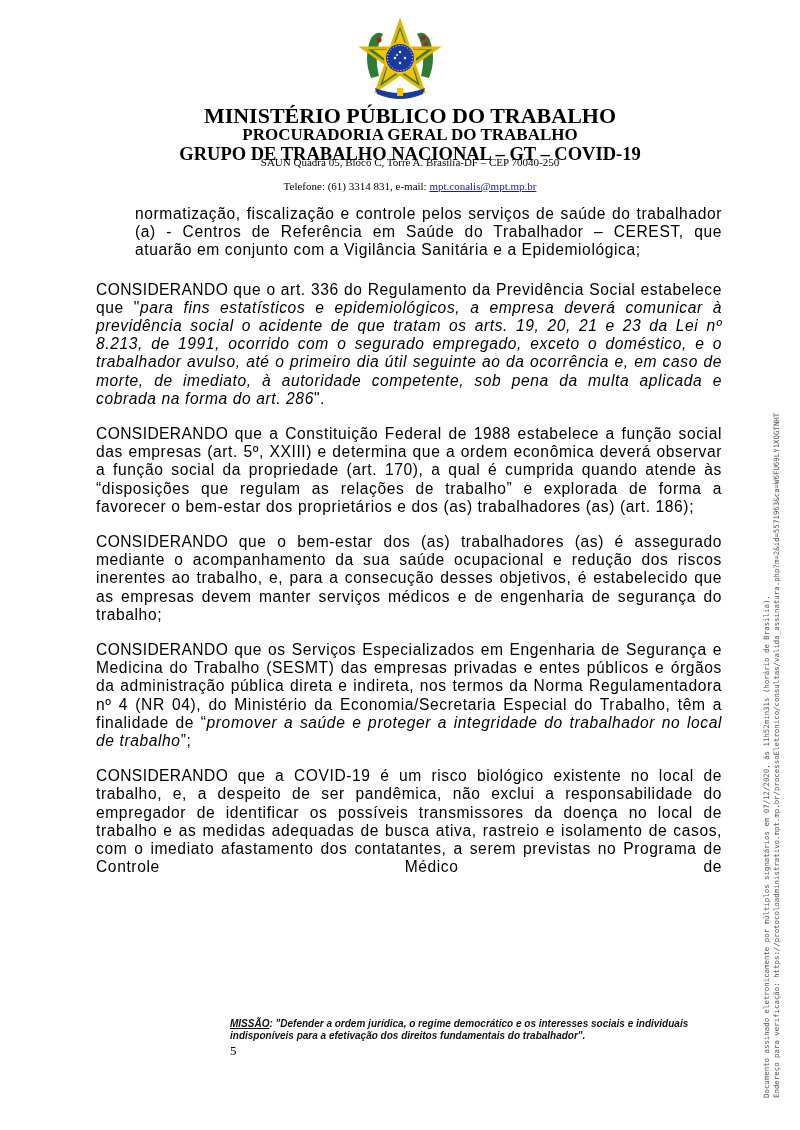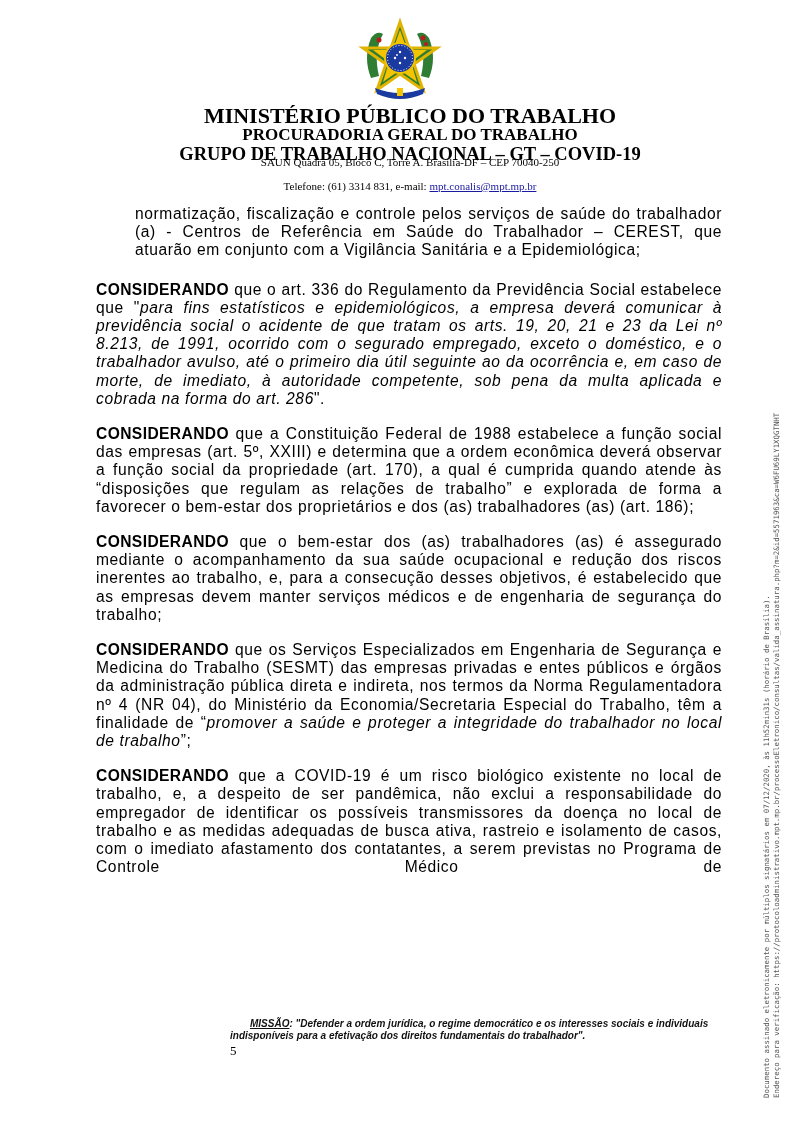--- a/index.html
+++ b/index.html
@@ -13,26 +13,26 @@
   .h2 { top: 125px; font-size: 17px; line-height: 19px; }
   .h3 { top: 144px; font-size: 18.5px; line-height: 20px; }
   .addr { position: absolute; left: 100px; width: 620px; text-align: center; font-family: "Liberation Serif", serif; font-size: 11px; line-height: 14px; }
   .addr1 { top: 155px; }
   .addr2 { top: 179px; }
   .addr2 a { color: #1a1aa0; text-decoration: underline; }
 
   .body-text { position: absolute; left: 96px; width: 626px; top: 205px; font-family: "Liberation Sans", sans-serif; font-size: 15.6px; line-height: 18.2px; letter-spacing: 0.6px; text-align: justify; }
   .body-text p { margin: 0 0 17px 0; }
   .body-text p.first { margin-bottom: 21px; margin-left: 39px; }
-  .body-text b { font-weight: bold; letter-spacing: 0.4px; }
+  .body-text b { font-weight: normal; letter-spacing: 0.4px; }
   .body-text p:last-child { text-align-last: justify; margin-bottom: 0; }
 
   .footer-logo { position: absolute; left: 104px; top: 1008px; width: 100px; height: 45px; }
   .mission { position: absolute; left: 230px; top: 1018px; width: 490px; font-family: "Liberation Sans", sans-serif; font-size: 10px; line-height: 12px; font-style: italic; font-weight: bold; color: #111; }
-  .mission .lbl { text-decoration: underline; margin-left: 20px; }
+  .mission .lbl { text-decoration: underline; }
   .pagenum { position: absolute; left: 230px; top: 1043px; font-family: "Liberation Serif", serif; font-size: 13px; }
 
   .vertical { position: absolute; left: 762px; top: 1098px; transform-origin: 0 0; transform: rotate(-90deg); font-family: "DejaVu Sans Mono", monospace; font-size: 7.4px; line-height: 10px; color: #555; white-space: nowrap; }
 </style>
 </head>
 <body>
 
 <div class="page">
 
   <svg class="crest" viewBox="0 0 86 86">

